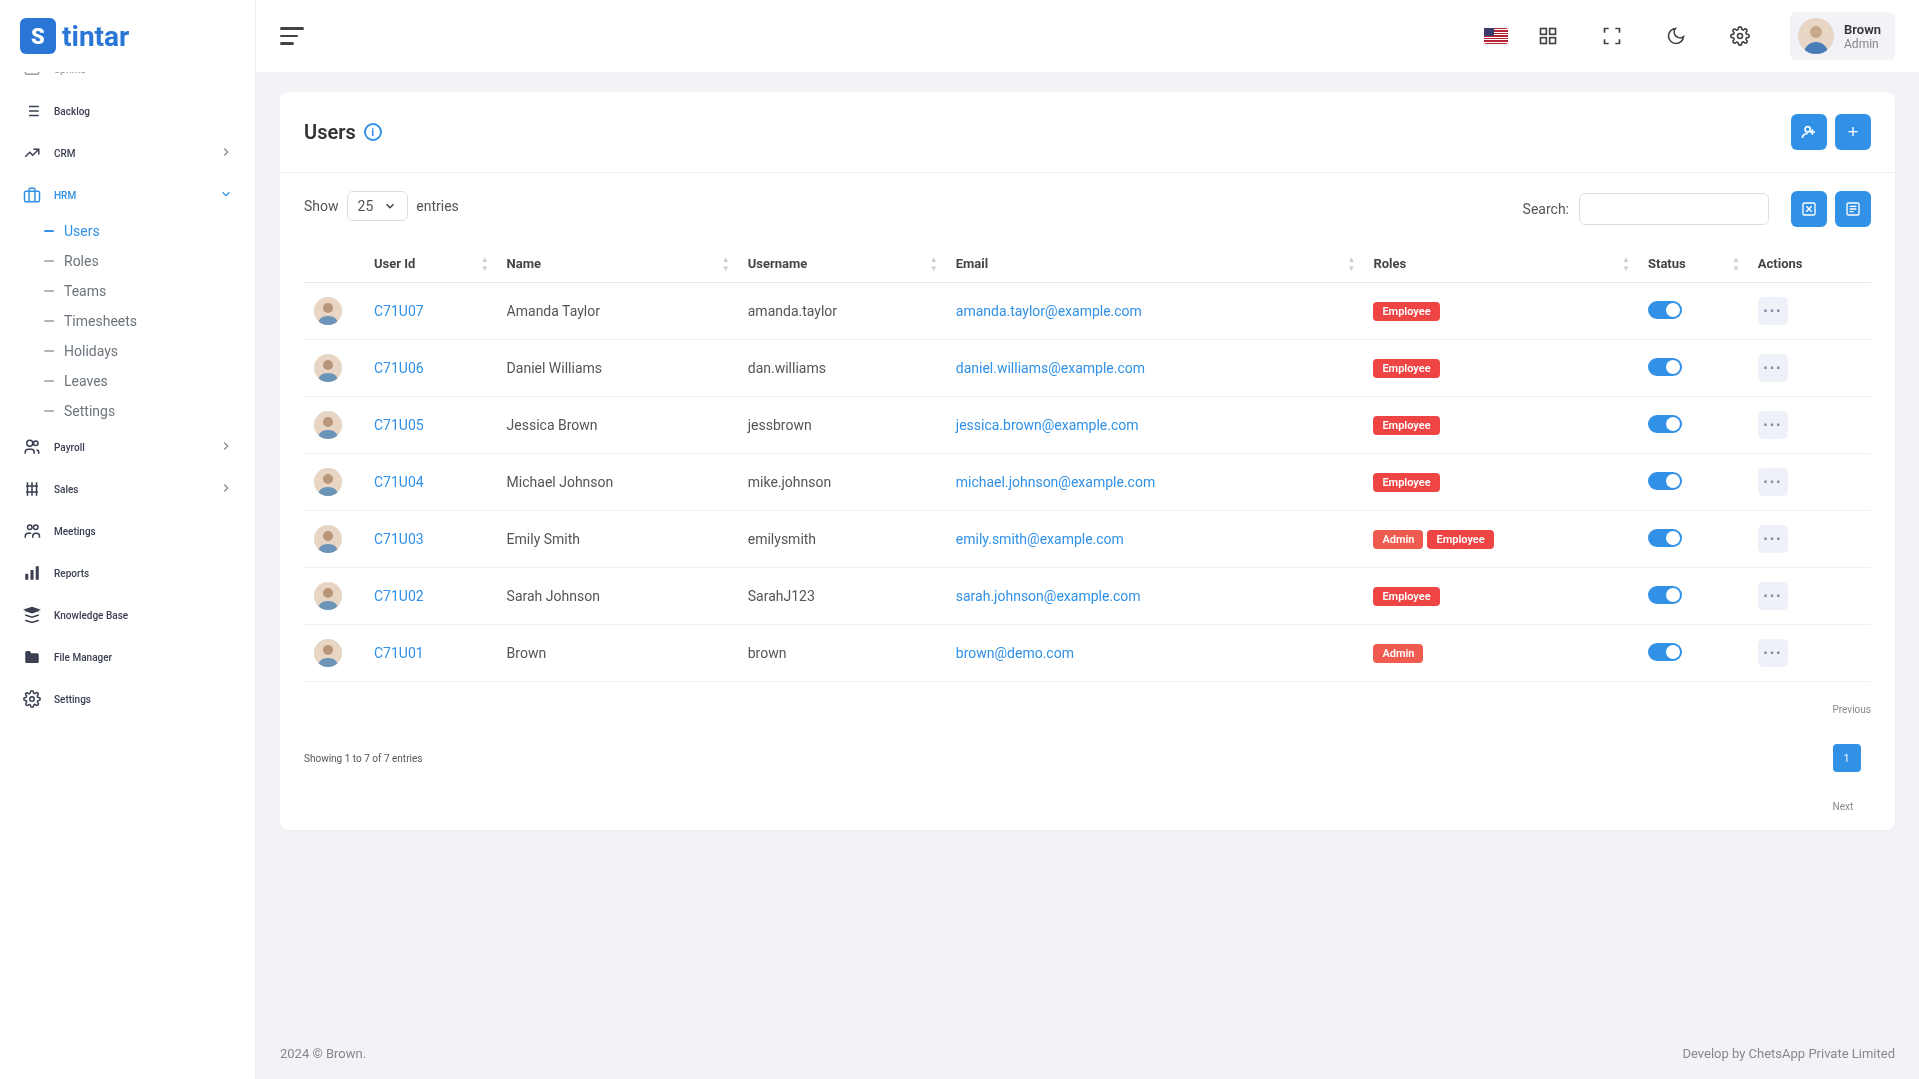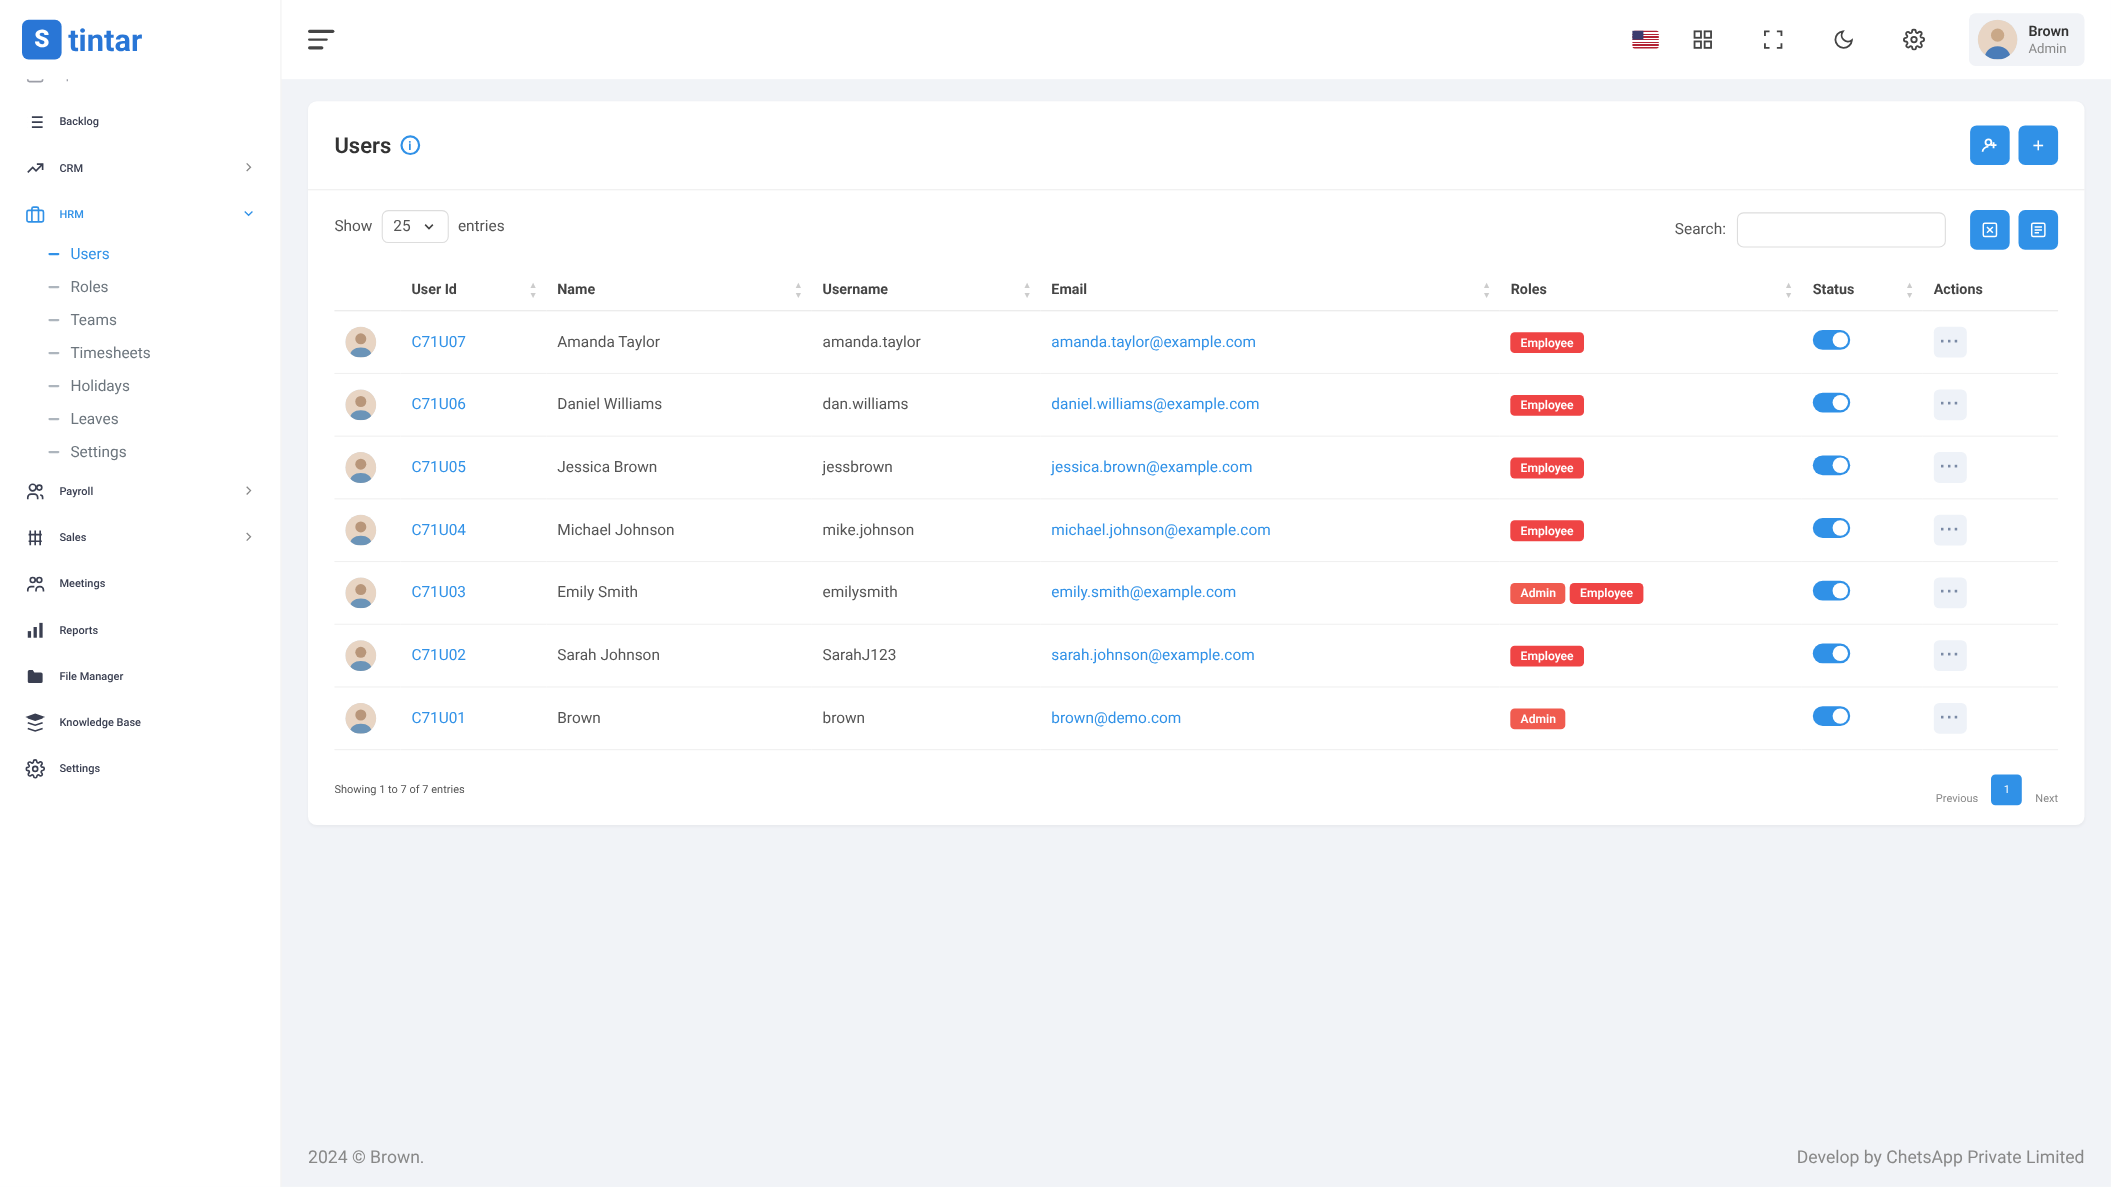--- a/index.html
+++ b/index.html
@@ -62,25 +62,25 @@
 tbody td { padding:14px 10px; border-bottom:1px solid #f0f0f0; font-size:14px; color:#555;}
 .row-avatar { width:28px; height:28px; border-radius:50%; background:#ddd; overflow:hidden; display:flex;align-items:center;justify-content:center;}
 .link { color:#3091e7; cursor:pointer; }
 .badge { display:inline-block; padding:3px 9px; border-radius:4px; font-size:11px; font-weight:600; color:#fff; margin-right:4px;}
 .badge.employee{background:#ef4444;} .badge.admin{background:#f05b4f;}
 .toggle { width:34px; height:18px; background:#3091e7; border-radius:10px; position:relative; cursor:pointer; display:inline-block;}
 .toggle::after{content:"";position:absolute;right:2px;top:2px;width:14px;height:14px;background:#fff;border-radius:50%;}
 .action-btn { width:30px; height:28px; background:#eef2f8; border:none; border-radius:5px; color:#7a8aa5; cursor:pointer; font-size:16px; letter-spacing:1px; font-weight:700;}
 
 .table-footer { display:flex; align-items:center; padding-top:22px; color:#555; font-size:10px;}
-.pager { margin-left:auto; display:flex; align-items:flex-end; gap:12px;}
+.pager { margin-left:auto; display:flex; align-items:flex-start; gap:29px;flex-direction:column;}
 .pager .pg { color:#888; cursor:pointer;}
 .pager .pg.active { background:#3091e7; color:#fff; width:28px; height:28px; display:flex; align-items:center; justify-content:center; border-radius:4px;}
 
-.footer { padding:18px 24px; color:#888; font-size:16px; display:flex;}
+.footer { padding:18px 24px; color:#888; font-size:13px; display:flex;}
 .footer .r{margin-left:auto;}
 </style>
 </head>
 <body>
 
 <div class="app">
 
   <aside class="sidebar">
     <div class="logo-area">
       <div class="logo">
@@ -206,33 +206,33 @@
               <rect x="3" y="13" width="4" height="8"></rect>
               <rect x="10" y="8" width="4" height="13"></rect>
               <rect x="17" y="3" width="4" height="18"></rect>
             </svg>
           </span>
           <span>Reports</span>
         </div>
         <div class="nav-item">
           <span class="icon">
             <svg width="18" height="18" viewBox="0 0 24 24" fill="currentColor">
-              <path d="M3 6a2 2 0 012-2h4l2 3h8a2 2 0 012 2v9a2 2 0 01-2 2H5a2 2 0 01-2-2V6z"></path>
-            </svg>
-          </span>
-          <span>File Manager</span>
-        </div>
-        <div class="nav-item">
-          <span class="icon">
-            <svg width="18" height="18" viewBox="0 0 24 24" fill="currentColor">
               <path d="M3 5l9-3 9 3-9 3-9-3zM3 12l9 3 9-3M3 19l9 3 9-3" fill="none" stroke="currentColor" stroke-width="2"></path>
               <path d="M12 2L3 5v2l9 3 9-3V5l-9-3z"></path>
             </svg>
           </span>
           <span>Knowledge Base</span>
+        </div>
+        <div class="nav-item">
+          <span class="icon">
+            <svg width="18" height="18" viewBox="0 0 24 24" fill="currentColor">
+              <path d="M3 6a2 2 0 012-2h4l2 3h8a2 2 0 012 2v9a2 2 0 01-2 2H5a2 2 0 01-2-2V6z"></path>
+            </svg>
+          </span>
+          <span>File Manager</span>
         </div>
         <div class="nav-item">
           <span class="icon">
             <svg width="18" height="18" viewBox="0 0 24 24" fill="none" stroke="currentColor" stroke-width="2">
               <circle cx="12" cy="12" r="3"></circle>
               <path d="M19.4 15a1.7 1.7 0 00.3 1.8l.1.1a2 2 0 11-2.8 2.8l-.1-.1a1.7 1.7 0 00-1.8-.3 1.7 1.7 0 00-1 1.5V21a2 2 0 11-4 0v-.1a1.7 1.7 0 00-1-1.5 1.7 1.7 0 00-1.8.3l-.1.1a2 2 0 11-2.8-2.8l.1-.1a1.7 1.7 0 00.3-1.8 1.7 1.7 0 00-1.5-1H3a2 2 0 110-4h.1a1.7 1.7 0 001.5-1 1.7 1.7 0 00-.3-1.8l-.1-.1a2 2 0 112.8-2.8l.1.1a1.7 1.7 0 001.8.3 1.7 1.7 0 001-1.5V3a2 2 0 114 0v.1a1.7 1.7 0 001 1.5 1.7 1.7 0 001.8-.3l.1-.1a2 2 0 112.8 2.8l-.1.1a1.7 1.7 0 00-.3 1.8 1.7 1.7 0 001.5 1H21a2 2 0 110 4h-.1a1.7 1.7 0 00-1.5 1z"></path>
             </svg>
           </span>
           <span>Settings</span>
         </div>

